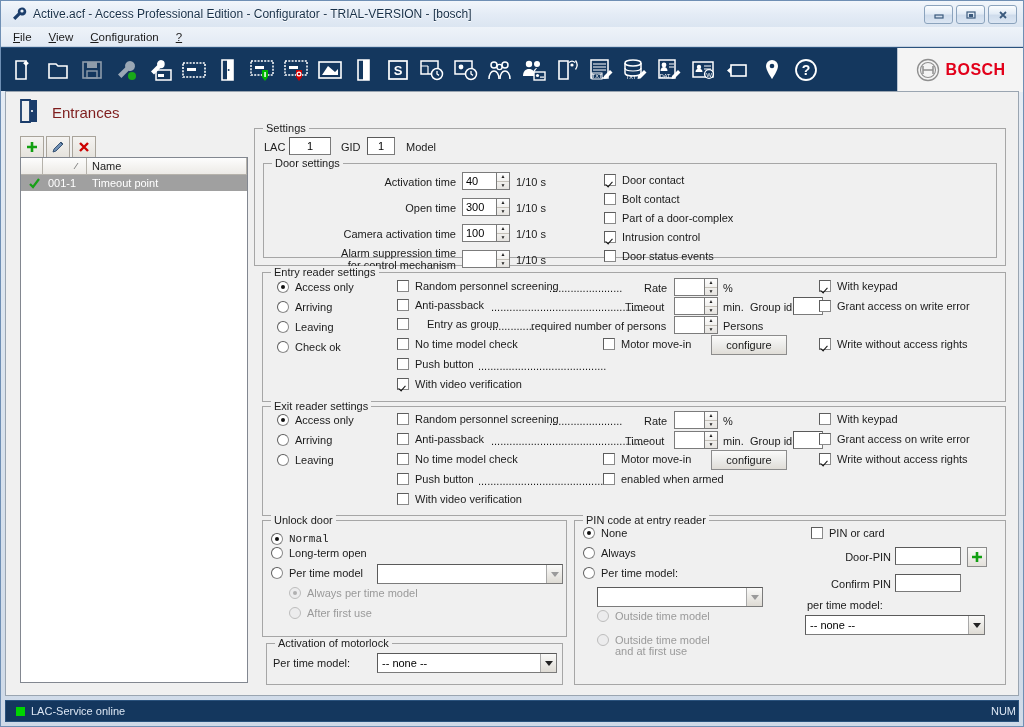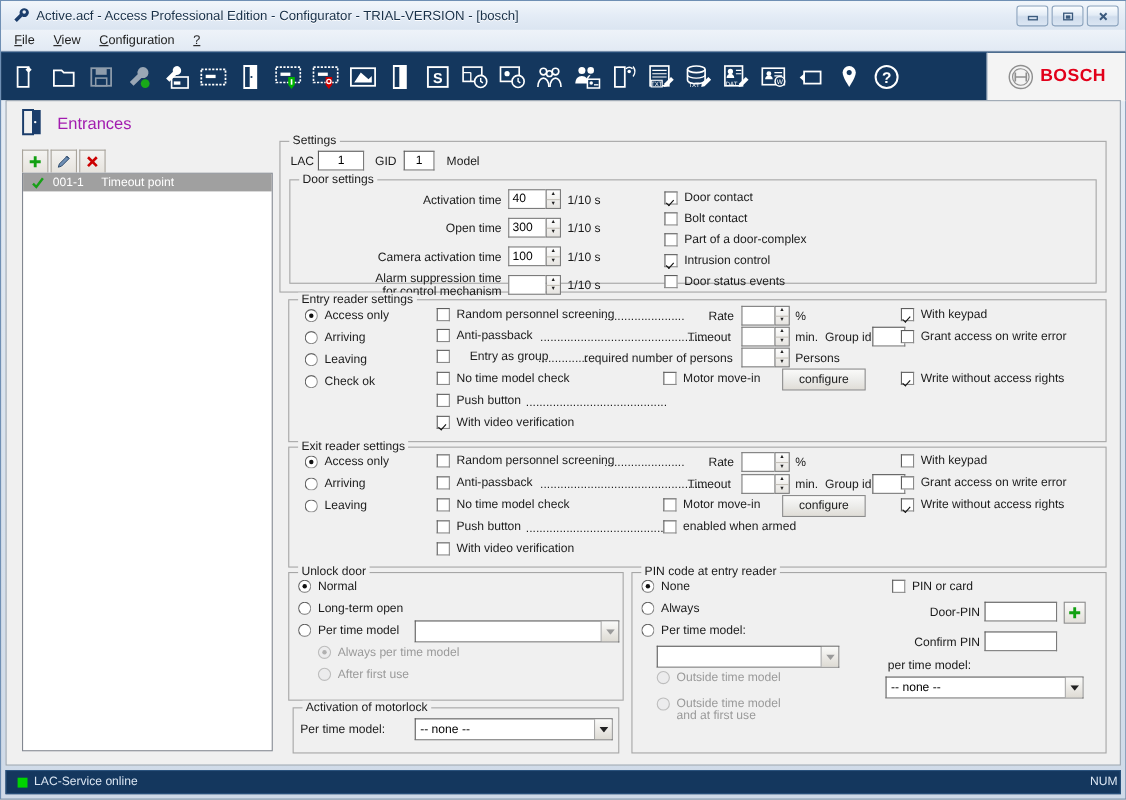--- a/index.html
+++ b/index.html
@@ -87,21 +87,21 @@
     left: 4px; top: 90px; right: 4px; bottom: 30px;
     background: #f0f0f0;
     border: 1px solid #9aa5b1;
   }
   
   #page-header {
     display: flex; align-items: center;
     padding: 6px 0 4px 12px; height: 38px;
   }
   #page-header .ph-icon { margin-right: 12px; }
-  #page-title { font-size: 15px; color: #a21caf; }
+  #page-title { font-size: 15px; color: #7f1d1d; }
   
   #left-panel {
     position: absolute; left: 14px; top: 44px;
     width: 228px; bottom: 12px;
   }
   #list-toolbar { display: flex; height: 21px; }
   .lt-btn {
     width: 24px; height: 21px;
     background: linear-gradient(180deg,#f4f3f1 0%,#e6e3dd 100%);
     border: 1px solid #a9a49b;
@@ -514,20 +514,29 @@
               <path d="M9 2l2 2" stroke="#2d4a6b" stroke-width="0.9"></path>
             </svg>
         </div>
         <div class="lt-btn">
           <svg width="14" height="14" viewBox="0 0 14 14">
               <path d="M3 3l8 8M11 3l-8 8" stroke="#cc0000" stroke-width="2.4" fill="none"></path>
             </svg>
         </div>
       </div>
       <div id="list-box">
+        <div id="list-header">
+          <div class="lh-cell lh-c0"></div>
+          <div class="lh-cell lh-c1">
+            <svg width="10" height="10" viewBox="0 0 10 10">
+                <path d="M7 2 L3 8" stroke="#888" stroke-width="1"></path>
+              </svg>
+          </div>
+          <div class="lh-cell lh-c2">Name</div>
+        </div>
         <div class="list-row">
           <span class="cell lr-c0">
             <svg width="13" height="13" viewBox="0 0 13 13">
                 <path d="M2 7 L5 10 L11 2" stroke="#17a017" stroke-width="2.2" fill="none"></path>
               </svg>
           </span>
           <span class="cell lr-c1">001-1</span>
           <span class="cell lr-c2">Timeout point</span>
         </div>
       </div>
@@ -796,21 +805,21 @@
       </div>
       <div class="cb" style="left:556px; top:46px;">
         <span class="box checked"></span>
         <span class="t">Write without access rights</span>
       </div>
     </div>
 
     <div class="gbox" style="left:256px; top:428px; width:305px; height:117px; background:#f0f0f0;">
       <span class="legend">Unlock door</span>
 
-      <div class="rb" style="left:8px; top:6px;">
+      <div class="rb" style="left:8px; top:12px;font-family:Liberation Mono, monospace;">
         <span class="circle on"></span>
         <span class="t">Normal</span>
       </div>
       <div class="rb" style="left:8px; top:26px;">
         <span class="circle"></span>
         <span class="t">Long-term open</span>
       </div>
       <div class="rb" style="left:8px; top:46px;">
         <span class="circle"></span>
         <span class="t">Per time model</span>

